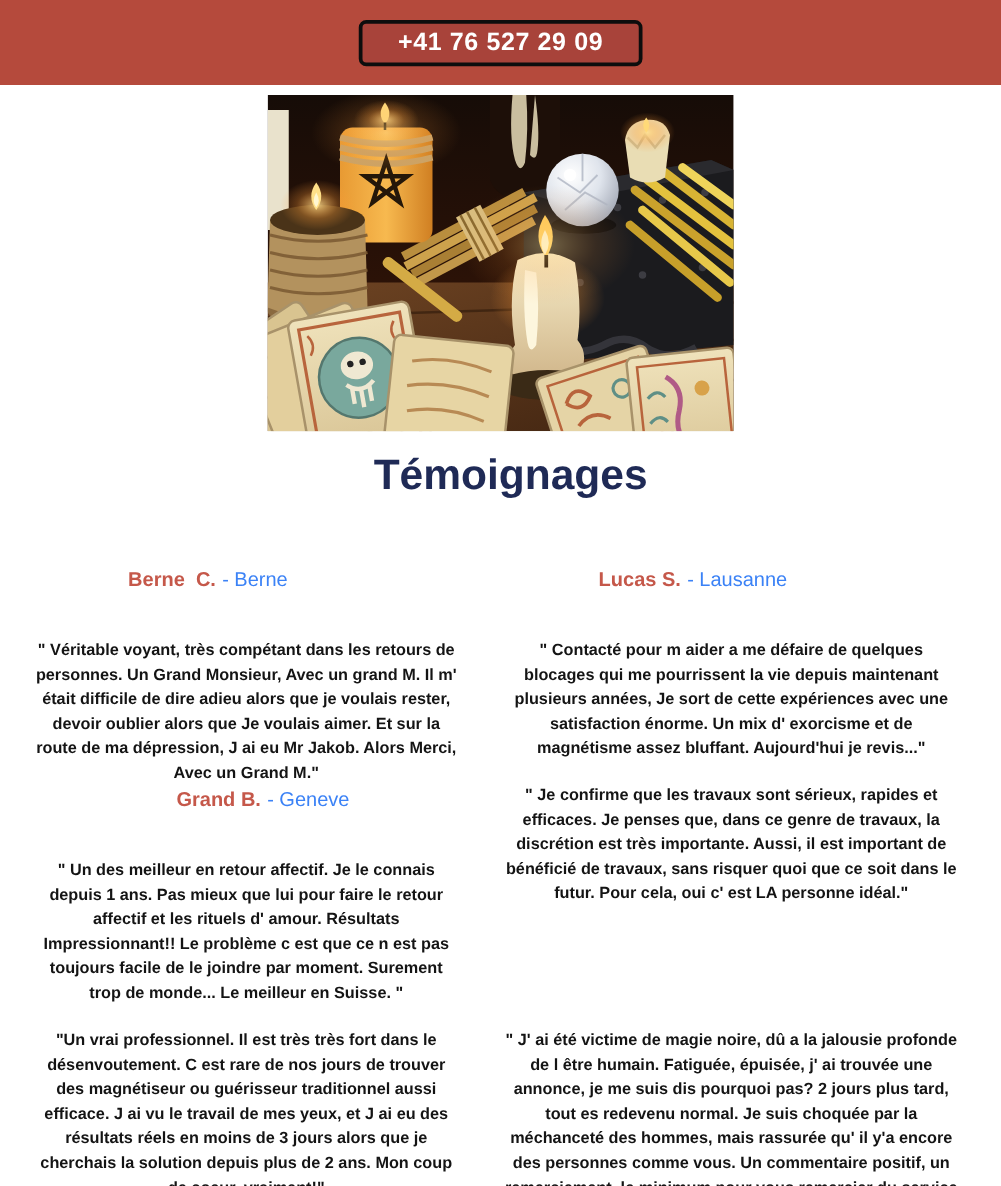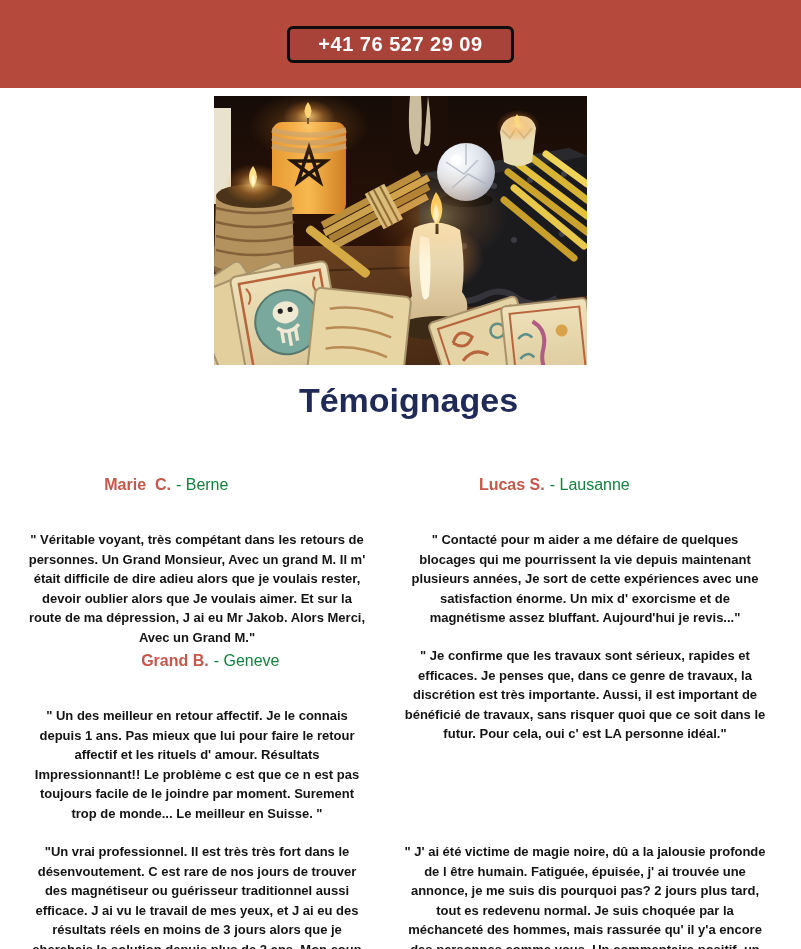--- a/index.html
+++ b/index.html
@@ -2,21 +2,21 @@
 <html><head>
 <meta charset="utf-8">
 <style>
   html,body{margin:0;padding:0;background:#ffffff;}
   body{
     width:801px;height:949px;overflow:hidden;position:relative;
     font-family:"Liberation Sans","DejaVu Sans",sans-serif;
   }
   
   .topbar{
-    height:88px;background:#b54a3c;display:flex;align-items:center;justify-content:center;
+    height:68px;background:#b54a3c;display:flex;align-items:center;justify-content:center;
   }
   .phone-btn{
     display:inline-block;background:#a8433a;color:#ffffff;
     border:3px solid #0d0d0d;border-radius:6px;
     padding:4px 28px;font-size:20px;font-weight:bold;letter-spacing:.5px;
     text-decoration:none;cursor:pointer;
   }
   
   .hero{width:373px;height:269px;margin:8px auto 0 auto;overflow:hidden;}
   .hero svg{display:block;}
@@ -33,21 +33,21 @@
     grid-template-rows:176px 176px auto;
     column-gap:8px;
     padding:0 21px 0 12px;
   }
   .cell{overflow:visible;}
   .t-head{
     text-align:center;font-size:16px;line-height:20px;color:#c5584a;
     white-space:pre;
   }
   .t-name{font-weight:bold;}
-  .t-loc{font-weight:normal;margin-left:5px;color:#15803d;}
+  .t-loc{font-weight:normal;margin-left:5px;color:#3b82f6;}
   .row1 .t-head{transform:translateX(-44px);}
   .t-text{
     margin:15px 0 0 0;padding:0 14px;
     text-align:center;font-size:13px;line-height:19.6px;
     font-weight:bold;color:#141414;
   }
   .row3 .t-text{margin-top:35px;}
 </style>
 </head>
 <body>
@@ -222,21 +222,21 @@
     <ellipse cx="224" cy="120" rx="70" ry="48" fill="url(#glow)" opacity=".45"></ellipse>
   </svg>
 </div>
 
 <h1 class="title">Témoignages</h1>
 
 <div class="grid">
 
   <div class="cell row1">
     <div class="t-head">
-      <span class="t-name">Marie  C.</span><span class="t-loc">- Berne</span>
+      <span class="t-name">Berne  C.</span><span class="t-loc">- Berne</span>
     </div>
     <p class="t-text">" Véritable voyant, très compétant dans les retours de personnes. Un Grand Monsieur, Avec un grand M. Il  m' était difficile de dire adieu alors que je voulais rester, devoir oublier alors que Je voulais aimer. Et sur la route de ma dépression, J ai eu Mr Jakob.  Alors Merci, Avec un Grand M."</p>
   </div>
 
   <div class="cell row1">
     <div class="t-head">
       <span class="t-name">Lucas S.</span><span class="t-loc">- Lausanne</span>
     </div>
     <p class="t-text">" Contacté pour m aider a me défaire de quelques blocages qui me pourrissent la vie depuis maintenant plusieurs années, Je sort de cette expériences avec une satisfaction énorme. Un mix d' exorcisme et de magnétisme assez bluffant.  Aujourd'hui je revis..."</p>
   </div>

